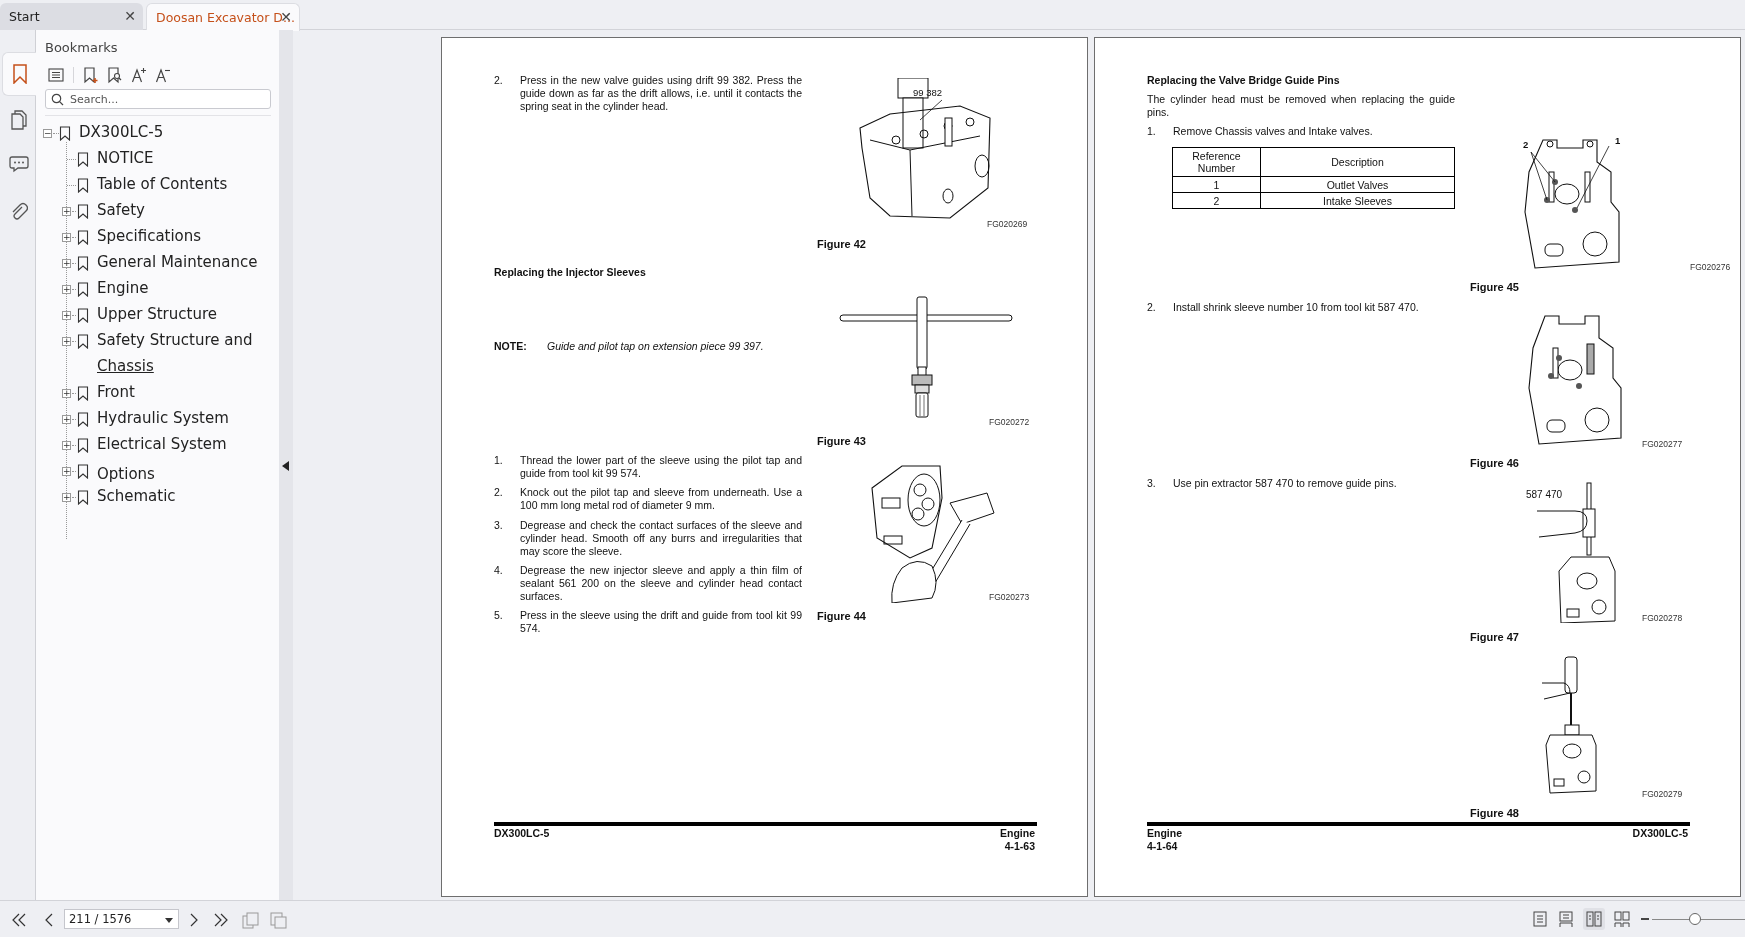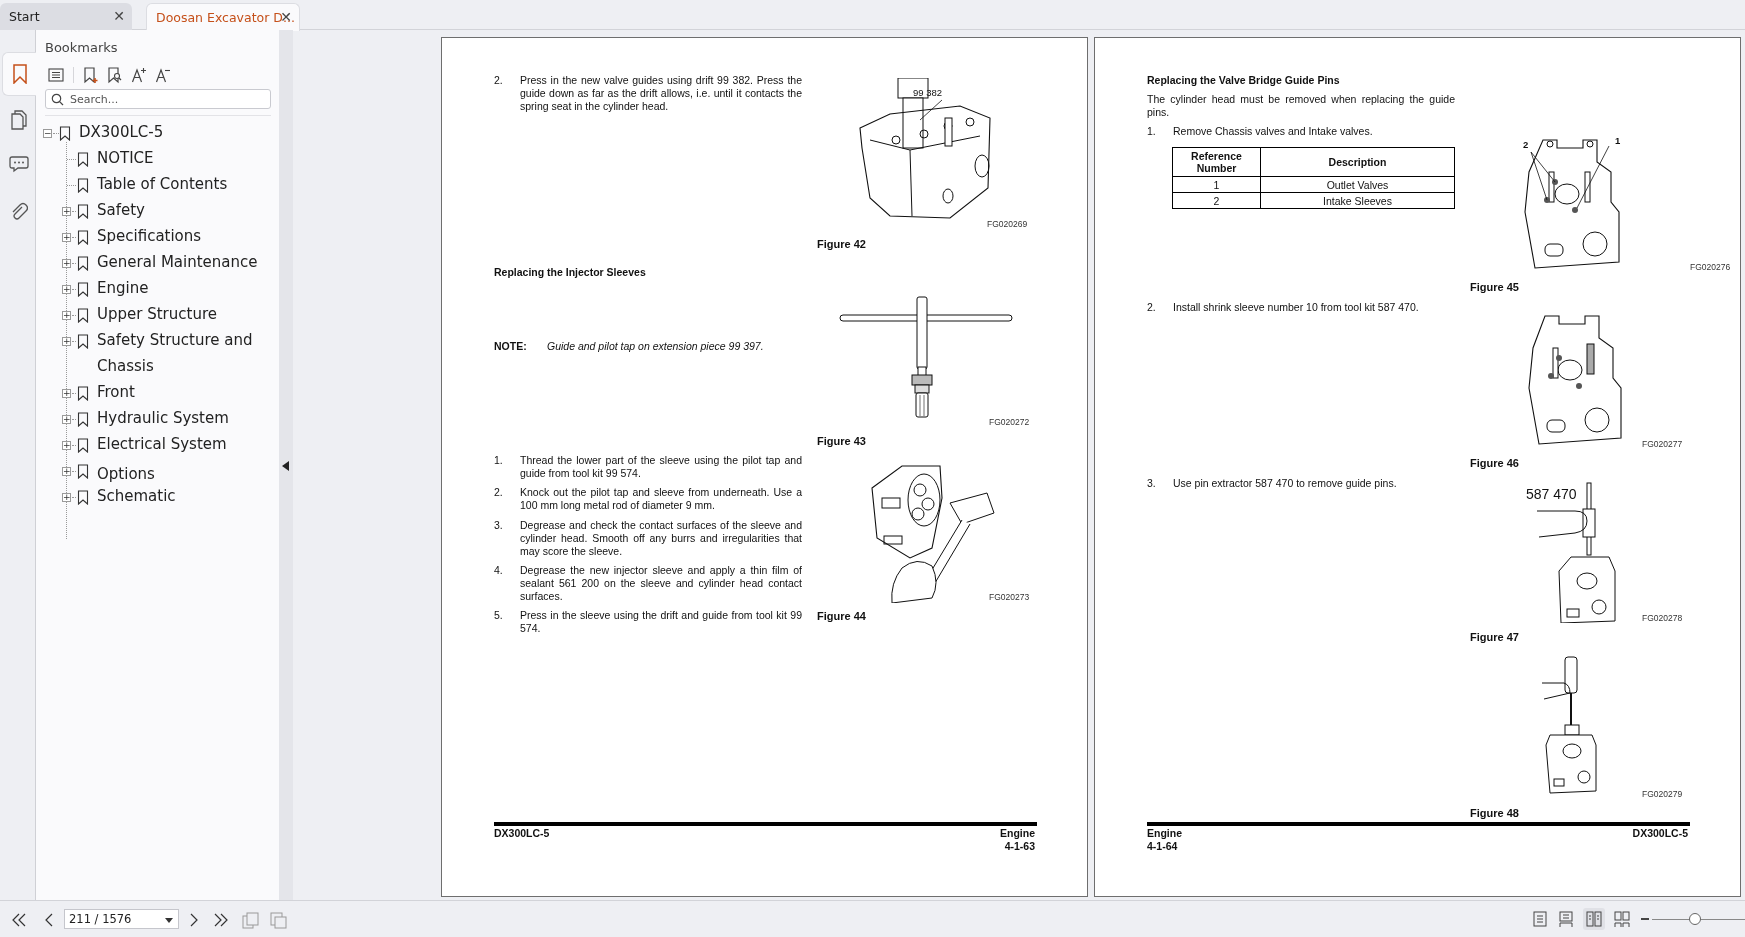--- a/index.html
+++ b/index.html
@@ -1,21 +1,21 @@
 <!DOCTYPE html>
 <html><head>
 <meta charset="utf-8">
 <style>
   * { box-sizing: border-box; margin: 0; padding: 0; }
   html, body { width: 1745px; height: 937px; overflow: hidden; background: #eeeff3; font-family: "DejaVu Sans", sans-serif; color: #222; }
 
   
   .tabbar { position: absolute; left: 0; top: 0; width: 1745px; height: 30px; background: #eeeff3; border-bottom: 1px solid #d2d3d8; }
   .tab { position: absolute; top: 3px; height: 27px; border-radius: 6px 6px 0 0; font-size: 12.5px; display: flex; align-items: center; padding-left: 9px; }
-  .tab.start { left: 0; width: 132px; background: #dcdde3; color: #222; }
+  .tab.start { left: 0; width: 143px; background: #dcdde3; color: #222; }
   .tab.doc { left: 146px; width: 154px; background: #fafafc; color: #c5501a; border: 1px solid #dcdde2; border-bottom: none; height: 28px; }
   .tab .close { position: absolute; right: 7px; top: 5px; font-size: 14px; color: #444; cursor: pointer; }
 
   
   .rail { position: absolute; left: 0; top: 30px; width: 36px; height: 870px; background: #eeeff3; border-right: 1px solid #cfd0d5; }
   .rail .ri { position: absolute; left: 2px; width: 34px; height: 44px; display: flex; align-items: center; justify-content: center; }
   .rail .ri.active { background: #fafafc; border: 1px solid #dcdde2; border-right: none; border-radius: 6px 0 0 6px; }
 
   
   .panel { position: absolute; left: 36px; top: 30px; width: 243px; height: 870px; background: #fafafc; }
@@ -49,21 +49,21 @@
   .step .num { position: absolute; left: 0; top: 0; }
   .step .txt { position: absolute; left: 26px; top: 0; text-align: justify; }
   .figlbl { position: absolute; font-size: 11px; font-weight: bold; margin-top: 8px; }
   .figcode { position: absolute; font-size: 8.5px; color: #333; }
   .figure { position: absolute; }
   .footrule { position: absolute; height: 4px; background: #000; }
   .foot { position: absolute; font-size: 10.5px; font-weight: bold; line-height: 13px; }
 
   table.ref { position: absolute; border-collapse: collapse; font-size: 10.5px; }
   table.ref td, table.ref th { border: 1px solid #000; text-align: center; padding: 0; }
-  table.ref th { font-weight: bold; height: 29px; line-height: 12px; }
+  table.ref th { font-weight: normal; height: 29px; line-height: 12px; }
   table.ref td { height: 16px; }
 
   
   .statusbar { position: absolute; left: 0; top: 900px; width: 1745px; height: 37px; background: #eeeff3; border-top: 1px solid #d2d3d8; }
   .sb-btn { position: absolute; top: 9px; width: 20px; height: 20px; display: flex; align-items: center; justify-content: center; color: #333; font-size: 16px; cursor: pointer; }
   .pagebox { position: absolute; left: 64px; top: 8px; width: 115px; height: 20px; border: 1px solid #c5c6cc; background: #fff; font-size: 11.5px; padding-left: 4px; line-height: 18px; color: #222; }
   .pagebox .dd { position: absolute; right: 5px; top: 8px; width: 0; height: 0; border-left: 4px solid transparent; border-right: 4px solid transparent; border-top: 5px solid #333; }
   .view-btn { position: absolute; top: 7px; width: 22px; height: 22px; display: flex; align-items: center; justify-content: center; border-radius: 3px; }
   .view-btn.active { background: #e0e1e6; }
   .zoom-minus { position: absolute; left: 1641px; top: 17px; width: 8px; height: 2px; background: #444; }
@@ -233,21 +233,21 @@
       <span class="lbl" style="left:61px; top:3px;">Upper Structure</span>
     </div>
 
     <div class="tnode" style="top:208px; width:243px; height:52px;">
       <span class="exp" style="left:26px; top:9px;">+</span>
       <span class="hline" style="left:36px; top:13px; width:4px;"></span>
       <svg class="bm" style="left:41px; top:6px;" width="12" height="15" viewBox="0 0 12 15">
           <path d="M1.5 1 H10.5 V14 L6 10 L1.5 14 Z" fill="none" stroke="#333" stroke-width="1.1"></path>
         </svg>
       <span class="lbl" style="left:61px; top:3px;">Safety Structure and</span>
-      <span class="lbl" style="left:61px; top:29px;">Chassis</span>
+      <span class="lbl" style="left:61px; top:29px;text-decoration:underline;">Chassis</span>
     </div>
 
     <div class="tnode" style="top:260px; width:243px;">
       <span class="exp" style="left:26px; top:9px;">+</span>
       <span class="hline" style="left:36px; top:13px; width:4px;"></span>
       <svg class="bm" style="left:41px; top:6px;" width="12" height="15" viewBox="0 0 12 15">
           <path d="M1.5 1 H10.5 V14 L6 10 L1.5 14 Z" fill="none" stroke="#333" stroke-width="1.1"></path>
         </svg>
       <span class="lbl" style="left:61px; top:3px;">Front</span>
     </div>
@@ -462,21 +462,21 @@
     <svg width="90" height="142" viewBox="0 0 90 142">
       <rect x="52" y="2" width="4" height="72" fill="#fff" stroke="#111"></rect>
       <rect x="48" y="28" width="12" height="28" fill="#fff" stroke="#111"></rect>
       <path d="M2 30 H40 Q52 30 52 40 Q52 50 40 52 L4 56" fill="none" stroke="#111"></path>
       <path d="M36 76 H74 L80 90 V140 L26 142 L24 90 Z" fill="#fff" stroke="#111"></path>
       <ellipse cx="52" cy="100" rx="10" ry="8" fill="none" stroke="#111"></ellipse>
       <circle cx="64" cy="126" r="7" fill="none" stroke="#111"></circle>
       <rect x="32" y="128" width="12" height="8" fill="none" stroke="#111"></rect>
     </svg>
   </div>
-  <div class="pt" style="left:431px; top:450px; font-size:14px;">587 470</div>
+  <div class="pt" style="left:431px; top:450px; font-size:10px;">587 470</div>
   <div class="figcode" style="left:547px; top:575px;">FG020278</div>
   <div class="figlbl" style="left:375px; top:585px;">Figure 47</div>
 
   <div class="figure" style="left:445px; top:617px; width:70px; height:140px;">
     <svg width="70" height="140" viewBox="0 0 70 140">
       <rect x="25" y="2" width="12" height="36" rx="3" fill="#fff" stroke="#111"></rect>
       <line x1="31" y1="38" x2="31" y2="70" stroke="#111" stroke-width="2"></line>
       <path d="M2 28 H24 Q30 30 30 38 L4 44" fill="none" stroke="#111"></path>
       <rect x="25" y="70" width="14" height="10" fill="#fff" stroke="#111"></rect>
       <path d="M10 80 H52 L56 90 V136 L10 138 L6 90 Z" fill="#fff" stroke="#111"></path>

